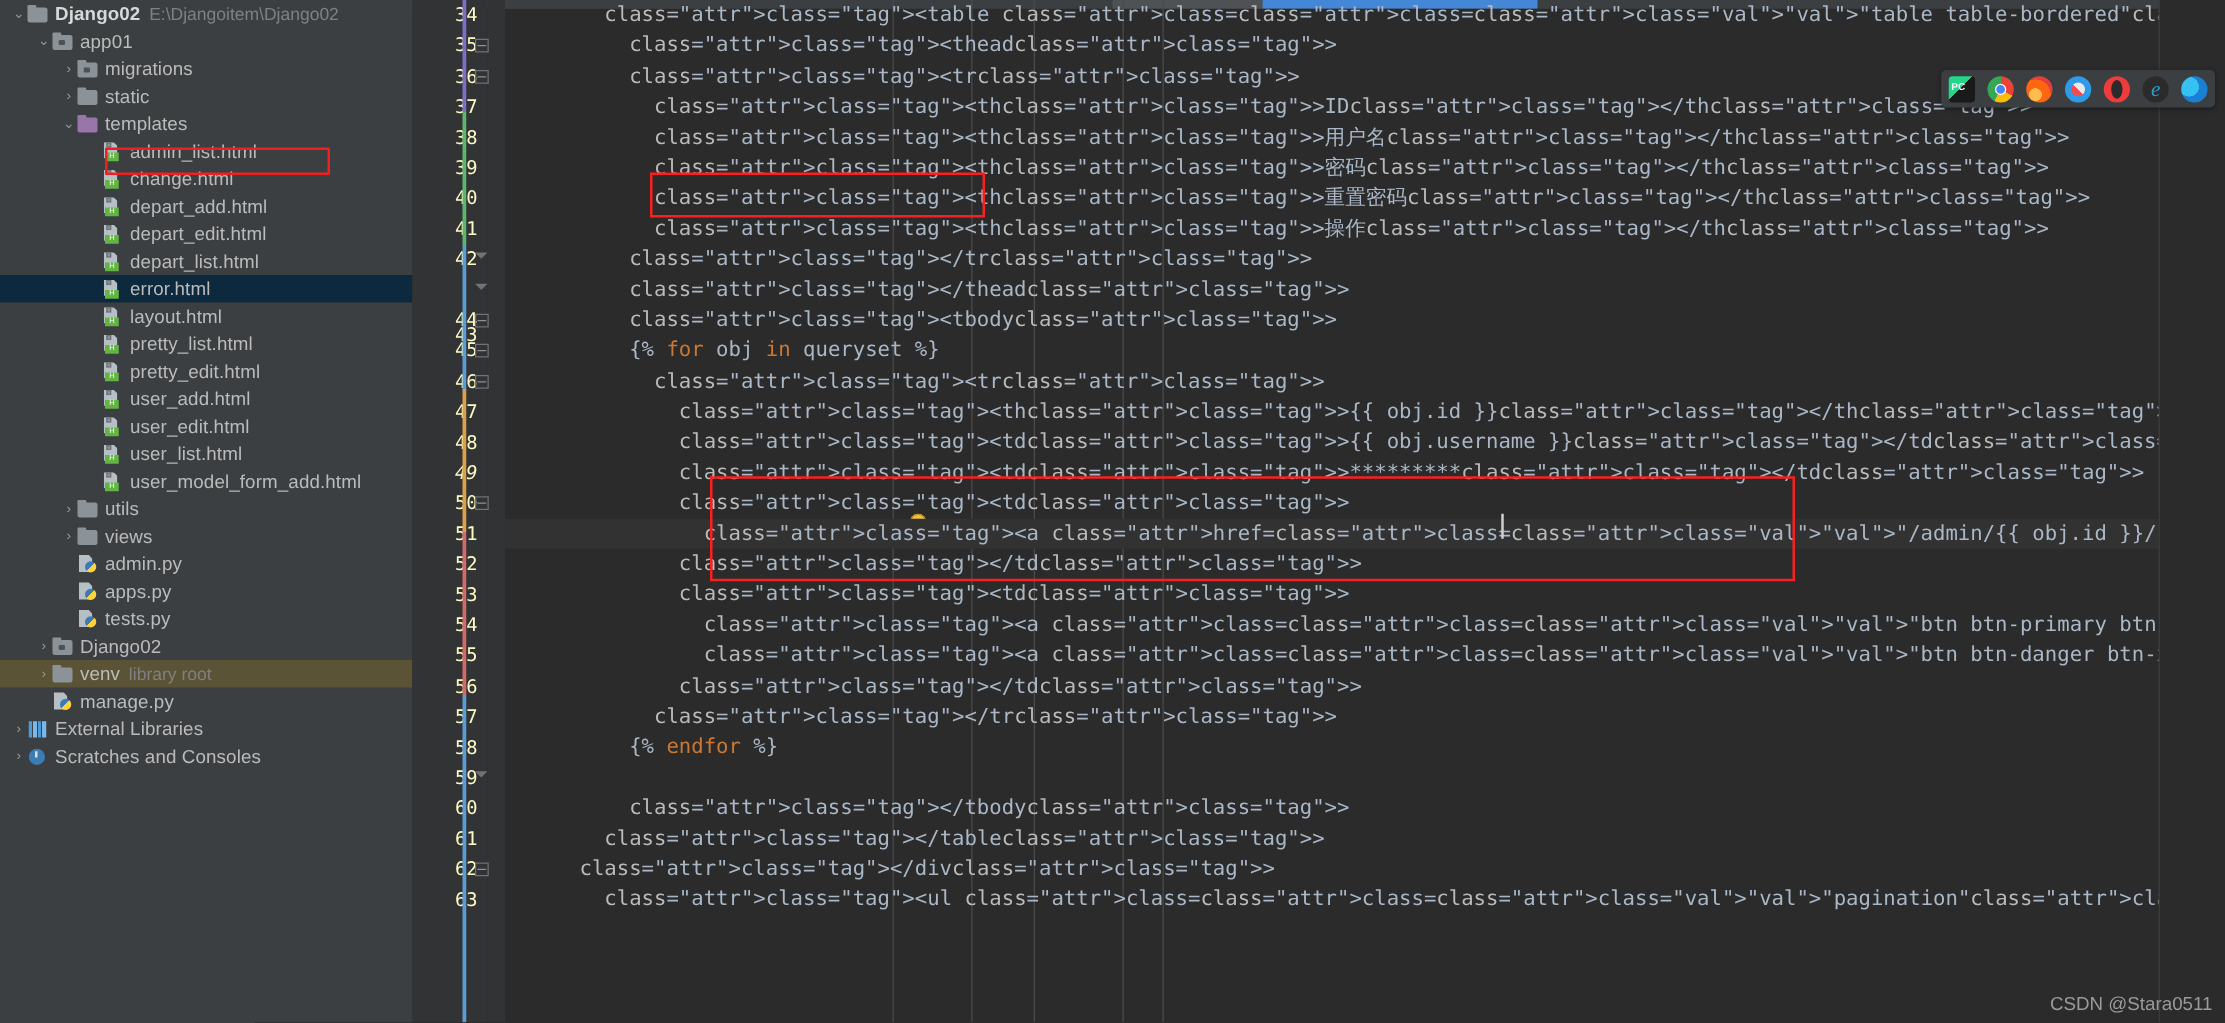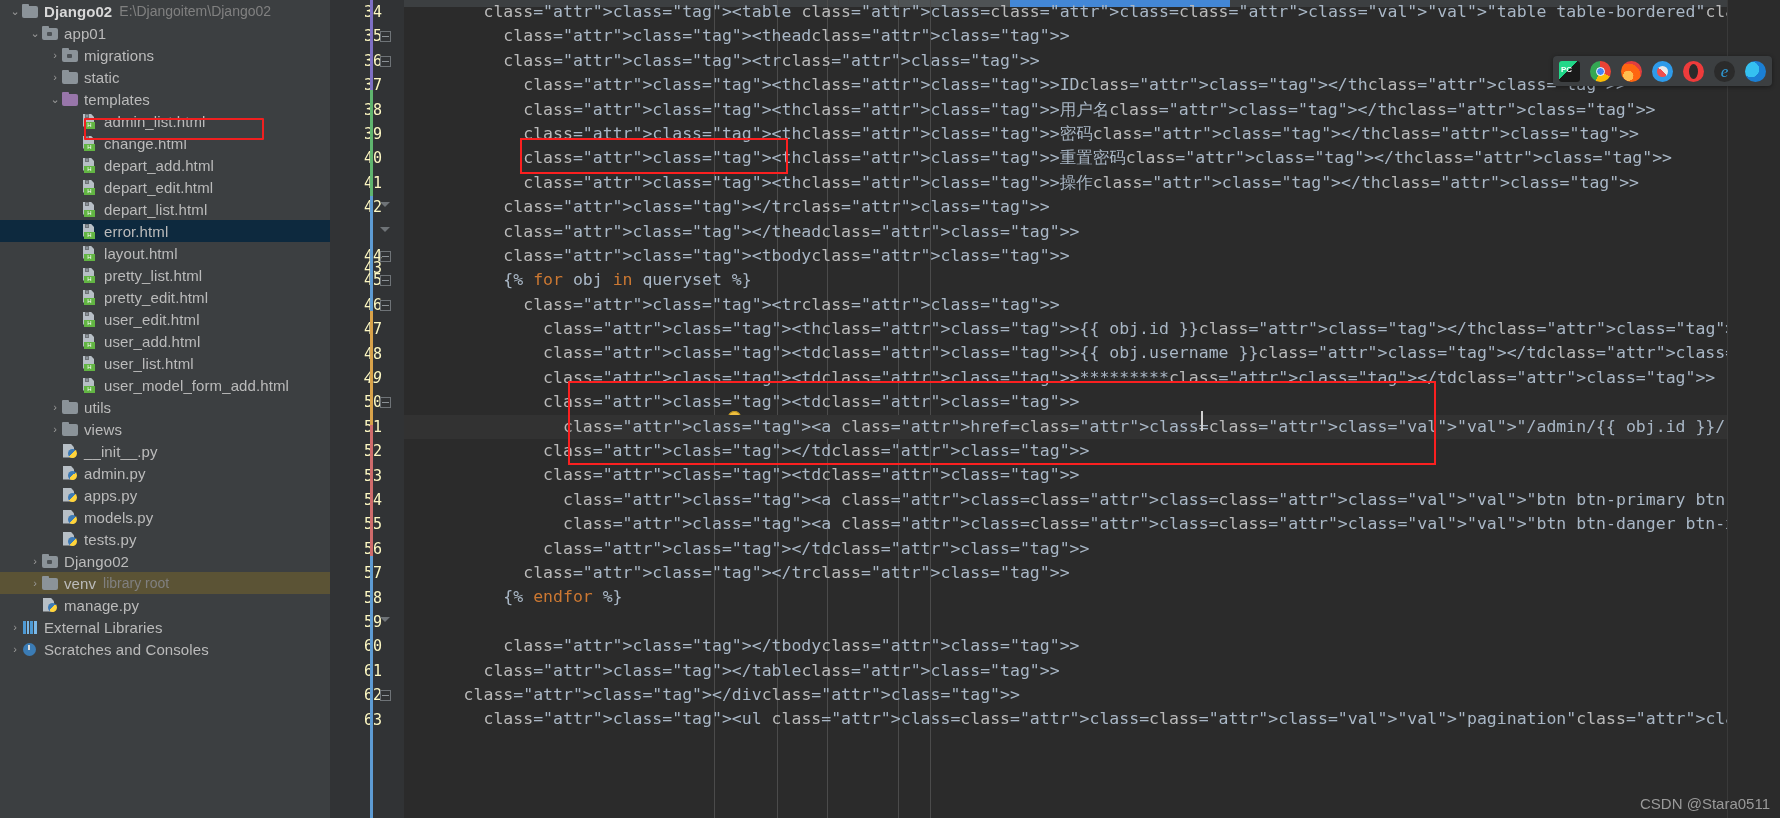--- a/index.html
+++ b/index.html
@@ -324,44 +324,44 @@
         <div class="row">
           <span class="indent" style="width: 68px;"></span>
           <span class="arrow none"></span>
           <span class="ico">
             <span class="ico-html">
               <span class="pg"></span>
               <span class="fold"></span>
               <span class="tag">H</span>
             </span>
           </span>
+          <span class="label">user_add.html</span>
+        </div>
+        <div class="row">
+          <span class="indent" style="width: 68px;"></span>
+          <span class="arrow none"></span>
+          <span class="ico">
+            <span class="ico-html">
+              <span class="pg"></span>
+              <span class="fold"></span>
+              <span class="tag">H</span>
+            </span>
+          </span>
           <span class="label">user_edit.html</span>
         </div>
         <div class="row">
           <span class="indent" style="width: 68px;"></span>
           <span class="arrow none"></span>
           <span class="ico">
             <span class="ico-html">
               <span class="pg"></span>
               <span class="fold"></span>
               <span class="tag">H</span>
             </span>
           </span>
-          <span class="label">user_add.html</span>
-        </div>
-        <div class="row">
-          <span class="indent" style="width: 68px;"></span>
-          <span class="arrow none"></span>
-          <span class="ico">
-            <span class="ico-html">
-              <span class="pg"></span>
-              <span class="fold"></span>
-              <span class="tag">H</span>
-            </span>
-          </span>
           <span class="label">user_list.html</span>
         </div>
         <div class="row">
           <span class="indent" style="width: 68px;"></span>
           <span class="arrow none"></span>
           <span class="ico">
             <span class="ico-html">
               <span class="pg"></span>
               <span class="fold"></span>
               <span class="tag">H</span>
@@ -387,54 +387,32 @@
         </div>
         <div class="row">
           <span class="indent" style="width: 48px;"></span>
           <span class="arrow none"></span>
           <span class="ico">
             <span class="ico-py">
               <span class="pg"></span>
               <span class="b"></span>
             </span>
           </span>
-          <span class="label">__init__.py</span>
+          <span class="label">admin.py</span>
         </div>
         <div class="row">
           <span class="indent" style="width: 48px;"></span>
           <span class="arrow none"></span>
           <span class="ico">
             <span class="ico-py">
               <span class="pg"></span>
               <span class="b"></span>
             </span>
           </span>
-          <span class="label">admin.py</span>
-        </div>
-        <div class="row">
-          <span class="indent" style="width: 48px;"></span>
-          <span class="arrow none"></span>
-          <span class="ico">
-            <span class="ico-py">
-              <span class="pg"></span>
-              <span class="b"></span>
-            </span>
-          </span>
           <span class="label">apps.py</span>
-        </div>
-        <div class="row">
-          <span class="indent" style="width: 48px;"></span>
-          <span class="arrow none"></span>
-          <span class="ico">
-            <span class="ico-py">
-              <span class="pg"></span>
-              <span class="b"></span>
-            </span>
-          </span>
-          <span class="label">models.py</span>
         </div>
         <div class="row">
           <span class="indent" style="width: 48px;"></span>
           <span class="arrow none"></span>
           <span class="ico">
             <span class="ico-py">
               <span class="pg"></span>
               <span class="b"></span>
             </span>
           </span>

